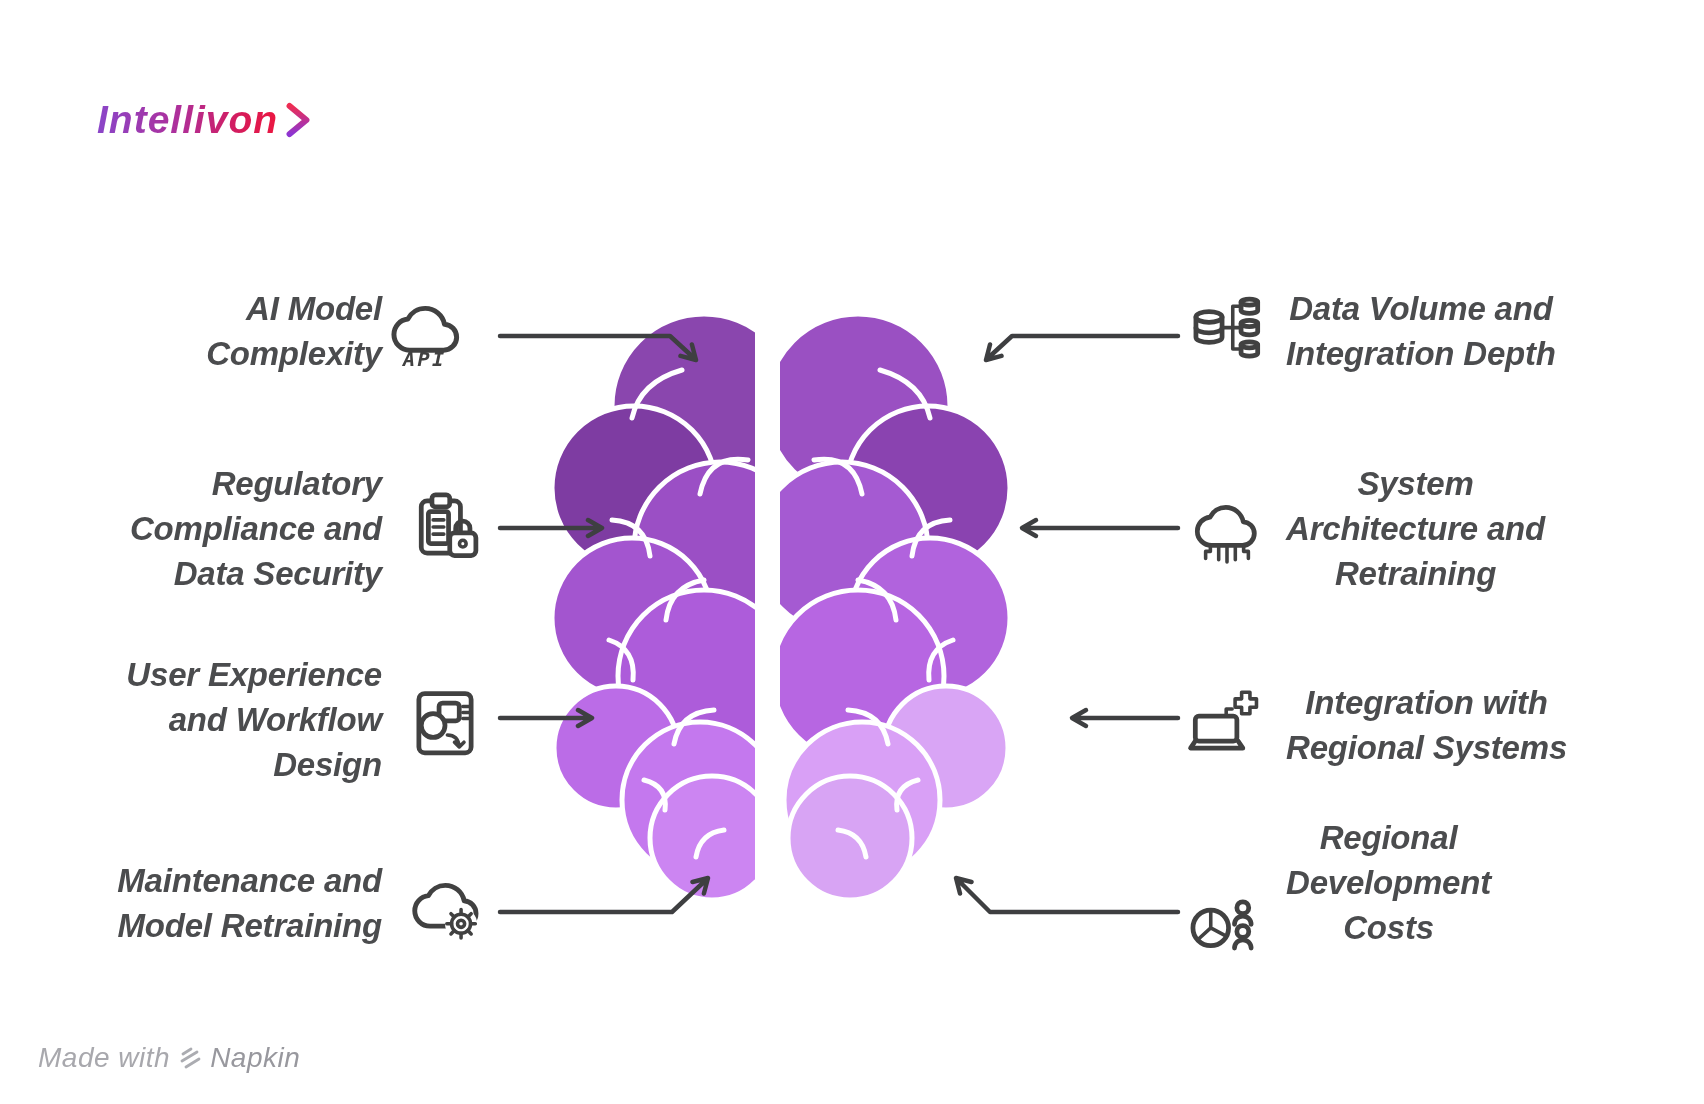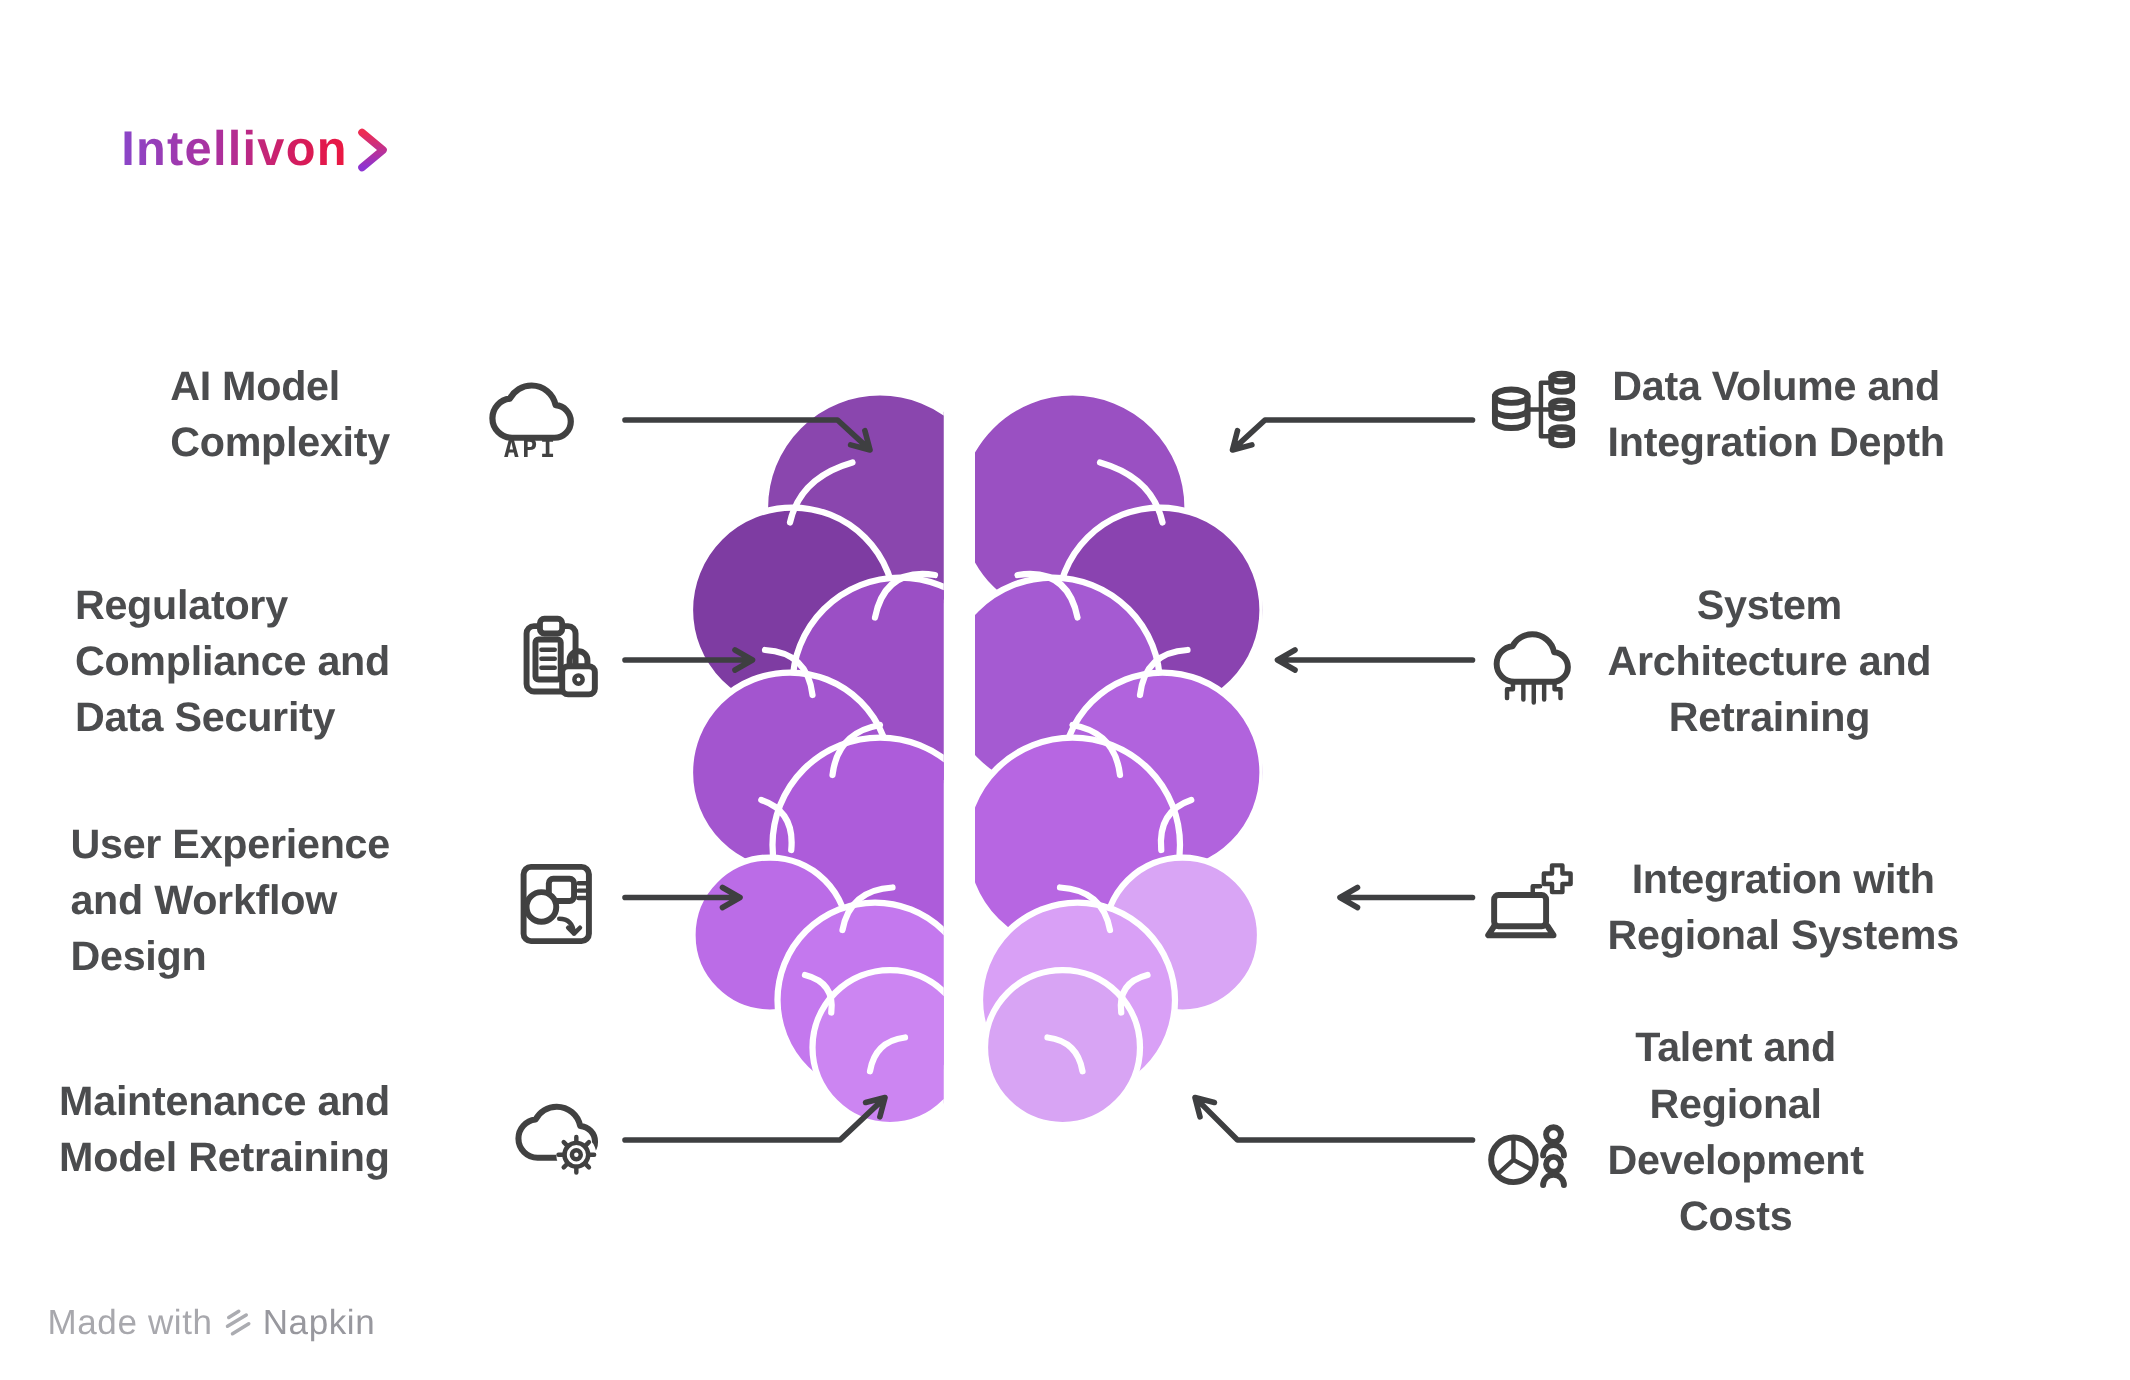--- a/index.html
+++ b/index.html
@@ -1,26 +1,26 @@
 <!DOCTYPE html>
 <html><head>
 <meta charset="utf-8">
 <style>
   html,body{margin:0;padding:0;background:#fff;}
   #canvas{position:relative;width:1704px;height:1104px;background:#ffffff;overflow:hidden;
-          font-family:"Liberation Sans",sans-serif;}
+          font-family:"Liberation Sans",sans-serif;font-style:italic;}
   
   .logo{position:absolute;left:97px;top:98px;display:flex;align-items:center;gap:6px;}
   .logo-text{font-size:39px;font-weight:600;letter-spacing:1px;
     background:linear-gradient(90deg,#8a46c9 0%,#ae2f9a 45%,#d91a56 82%,#ec1740 100%);
     -webkit-background-clip:text;background-clip:text;color:transparent;}
   
   .label{position:absolute;font-weight:700;font-size:33px;line-height:45px;color:#4b4c4e;
          letter-spacing:-0.2px;white-space:nowrap;}
-  .label.left{right:1392px;}
+  .label.left{text-align:right;right:1322px;}
   .label.right{text-align:center;left:1286px;}
   
   .icon{position:absolute;width:76px;height:76px;}
   .ic *{stroke:#414141;fill:none;stroke-width:4;stroke-linecap:round;stroke-linejoin:round;}
   .ic .thin{stroke-width:3;}
   .ic .sc *{stroke-width:1.9;}
   .ic .sc2 *{stroke-width:2.0;}
   .ic .mask{fill:#ffffff;}
   .ic .maskonly{fill:#ffffff;stroke:none;}
   .ic .t{stroke:none;fill:#414141;font-family:"DejaVu Sans Mono",monospace;font-weight:bold;
@@ -137,21 +137,20 @@
   <div class="label right" style="top:461px">
     <div>System</div>
     <div>Architecture and</div>
     <div>Retraining</div>
   </div>
   <div class="label right" style="top:680px">
     <div>Integration with</div>
     <div>Regional Systems</div>
   </div>
   <div class="label right" style="top:815px">
-    <div>Talent and</div>
     <div>Regional</div>
     <div>Development</div>
     <div>Costs</div>
   </div>
 
   <div class="icon" style="left:388px;top:292px">
     <svg class="ic" width="76" height="76" viewBox="0 0 64 64">
       <g class="sc" transform="translate(5,5) scale(2.2)">
         <path d="M19.35 10.04A7.49 7.49 0 0 0 12 4C9.11 4 6.6 5.64 5.35 8.04A5.994 5.994 0 0 0 0 14c0 3.31 2.69 6 6 6h13c2.76 0 5-2.24 5-5 0-2.64-2.05-4.78-4.65-4.96z"></path>
       </g>

